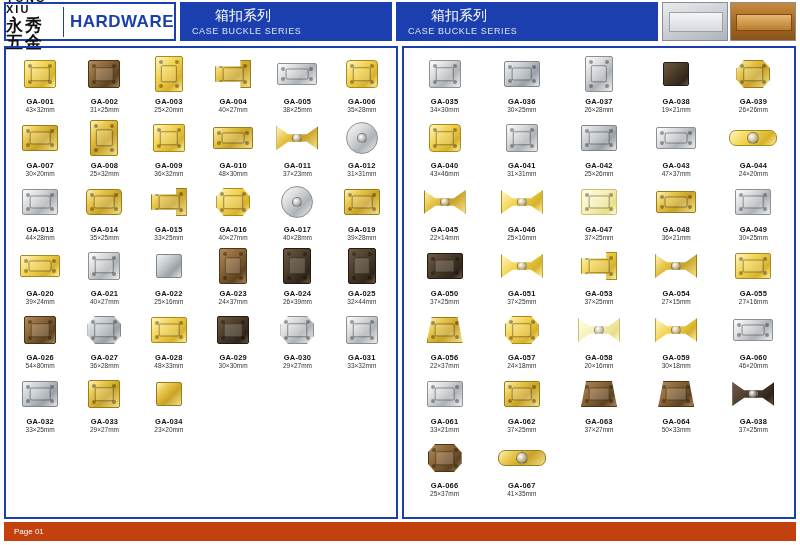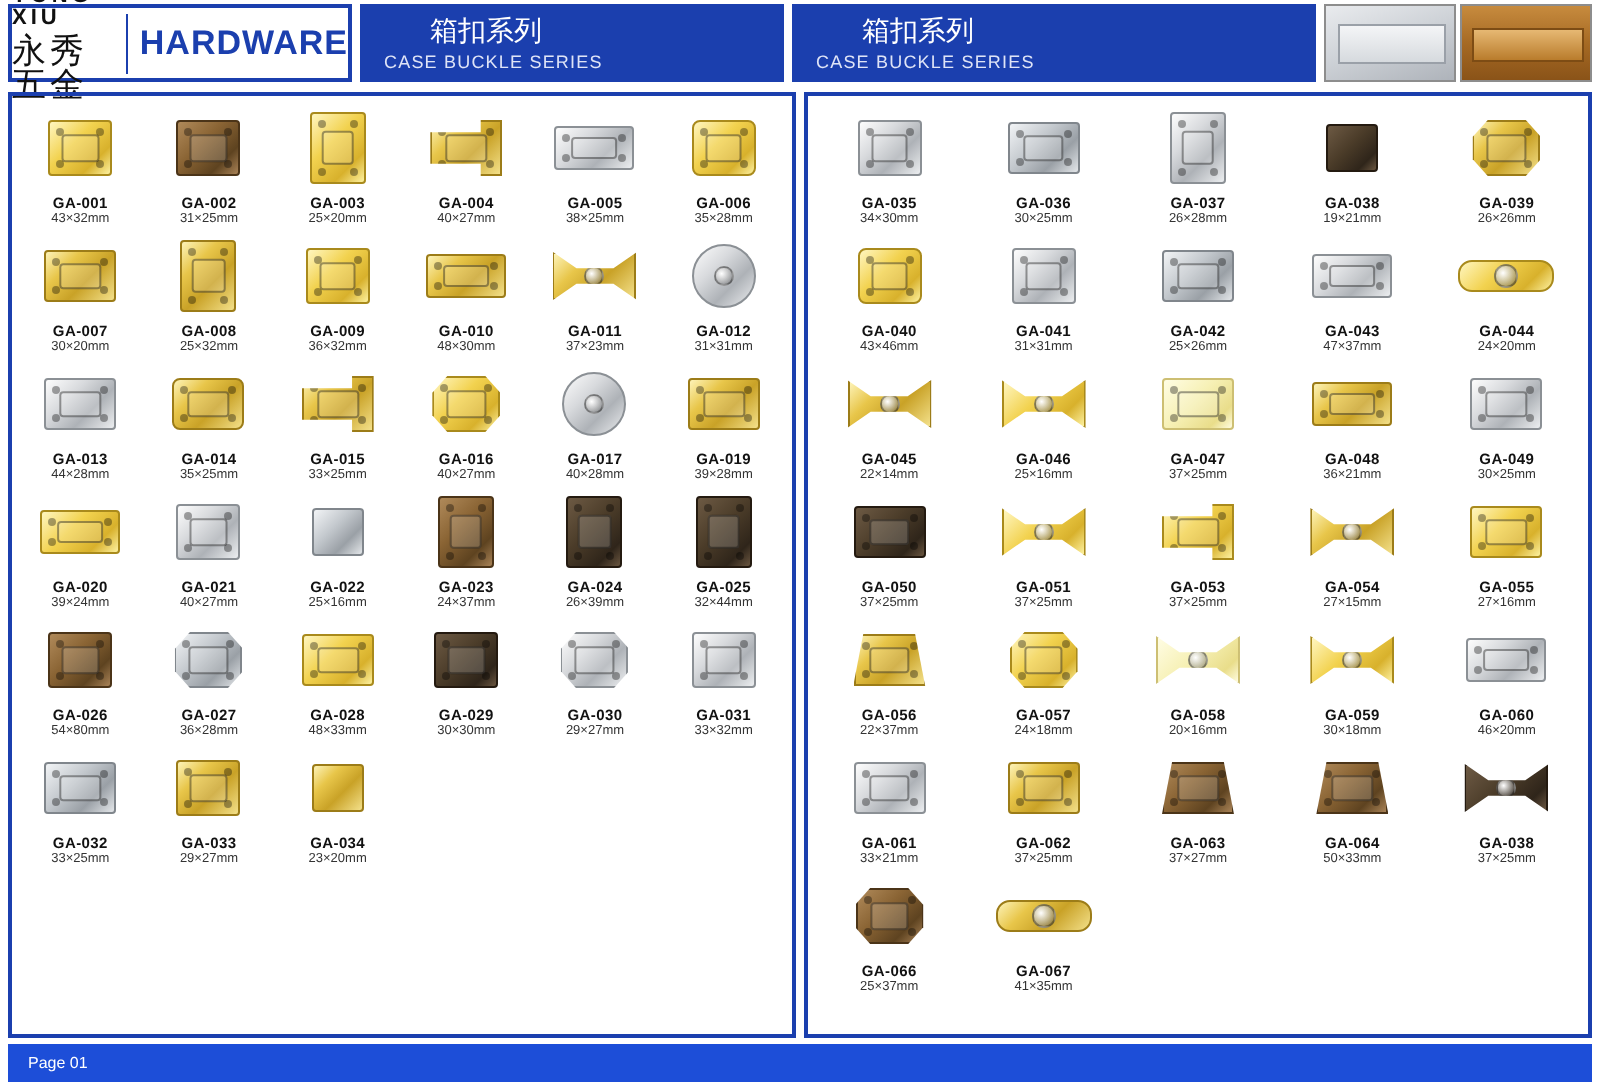--- a/index.html
+++ b/index.html
@@ -34,21 +34,21 @@
     background:#ffffff;
     border:2px solid #1b3fae;
     margin:2px 2px 2px 4px;
   }
   .brand-inner{display:flex;align-items:center;gap:6px;}
   .brand-cn-wrap{display:flex;flex-direction:column;align-items:center;line-height:1;}
   .brand-en-top{
     font-size:11px;letter-spacing:2px;color:#111;font-weight:bold;
   }
   .brand-cn{
-    font-size:17px;font-weight:normal;color:#111;letter-spacing:2px;margin-top:2px;
+    font-size:17px;font-weight:bold;color:#111;letter-spacing:2px;margin-top:2px;
   }
   .brand-div{
     width:2px;height:30px;background:#1b3fae;
   }
   .brand-hw{
     font-size:17px;font-weight:bold;color:#1b3fae;letter-spacing:0.5px;
   }
   .hdr-band{
     background:#1b3fae;
     color:#fff;
@@ -146,21 +146,21 @@
   
   .footer{
     flex:0 0 26px;
     display:flex;
     gap:4px;
     padding:3px 4px 4px 4px;
     box-sizing:border-box;
   }
   .fbar{
     flex:1;
-    background:#1d4ed8;
+    background:#c2410c;
     color:#fff;
     font-size:8px;
     display:flex;
     align-items:center;
     box-sizing:border-box;
     text-align:center;
   }
   .fbar.left{padding-left:10px;justify-content:flex-start;}
   .fbar.right{padding-right:10px;justify-content:flex-end;}
 

